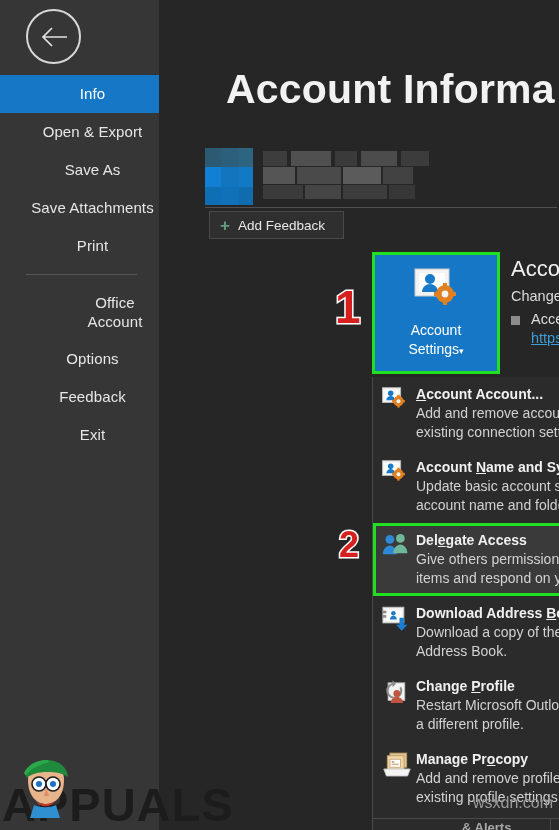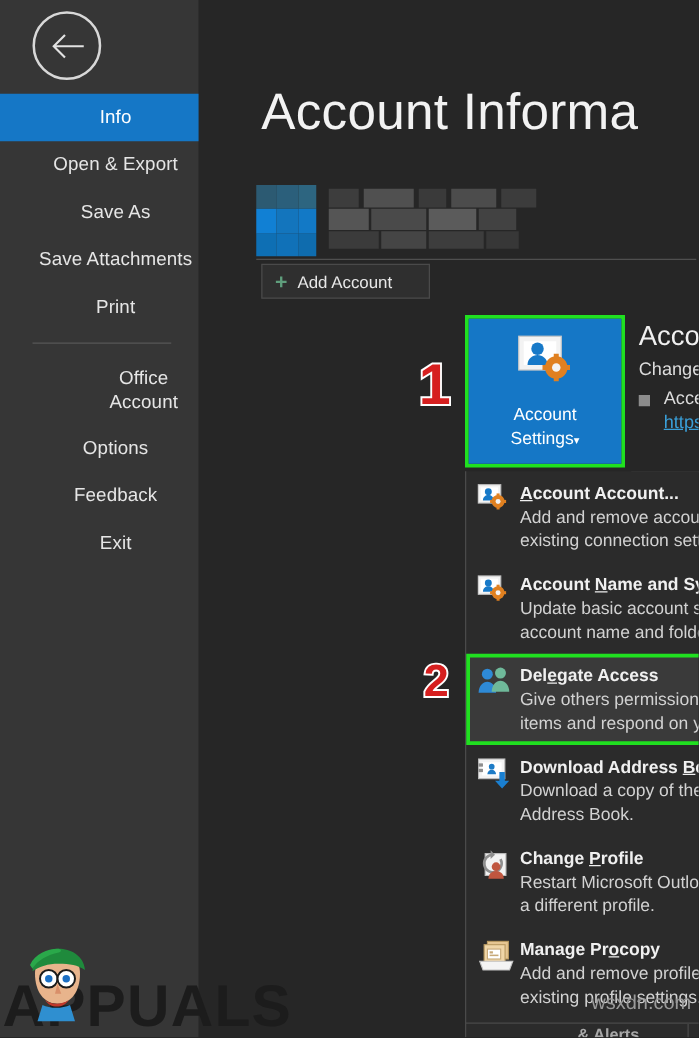--- a/index.html
+++ b/index.html
@@ -42,22 +42,22 @@
     height:1px; background:#575757;
   }
   .nav-item.two-line { line-height:19px;margin-left:45px; }
 
   
   #main {
     position:absolute; left:159px; top:0; width:400px; height:830px;
     background:#262626;
   }
   #page-title {
-    position:absolute; left:50px; top:66px;
-    font-size:41px; font-weight:400; color:#f2f2f2;
+    position:absolute; left:67px; top:66px;
+    font-size:41px; font-weight:700; color:#f2f2f2;
     letter-spacing:.2px; white-space:nowrap;
   }
 
   
   #account-strip {
     position:absolute; left:46px; top:148px; width:340px; height:57px;
   }
   .av-blk { position:absolute; }
   .blur-bar { position:absolute; background:#4a4a4a; }
   #account-underline {
@@ -225,21 +225,21 @@
       <div class="blur-bar" style="left:178px;top:19px;width:30px;height:17px;background:#424242;"></div>
       <div class="blur-bar" style="left:58px;top:37px;width:40px;height:14px;background:#3b3b3b;"></div>
       <div class="blur-bar" style="left:100px;top:37px;width:36px;height:14px;background:#454545;"></div>
       <div class="blur-bar" style="left:138px;top:37px;width:44px;height:14px;background:#3d3d3d;"></div>
       <div class="blur-bar" style="left:184px;top:37px;width:26px;height:14px;background:#373737;"></div>
     </div>
     <div id="account-underline"></div>
 
     <div id="add-account">
       <span class="plus">+</span>
-      <span class="lbl">Add Account</span>
+      <span class="lbl">Add Feedback</span>
     </div>
 
     <div id="marker-1">1</div>
 
     <div id="tile-box">
       <div id="tile">
         <span class="ico">
           <svg width="44" height="40" viewBox="0 0 44 40" aria-hidden="true">
             <rect x="1" y="1" width="34" height="27" fill="#f3f3f3" stroke="#c9c9c9"></rect>
             <rect x="5" y="5" width="26" height="19" fill="#ffffff"></rect>

